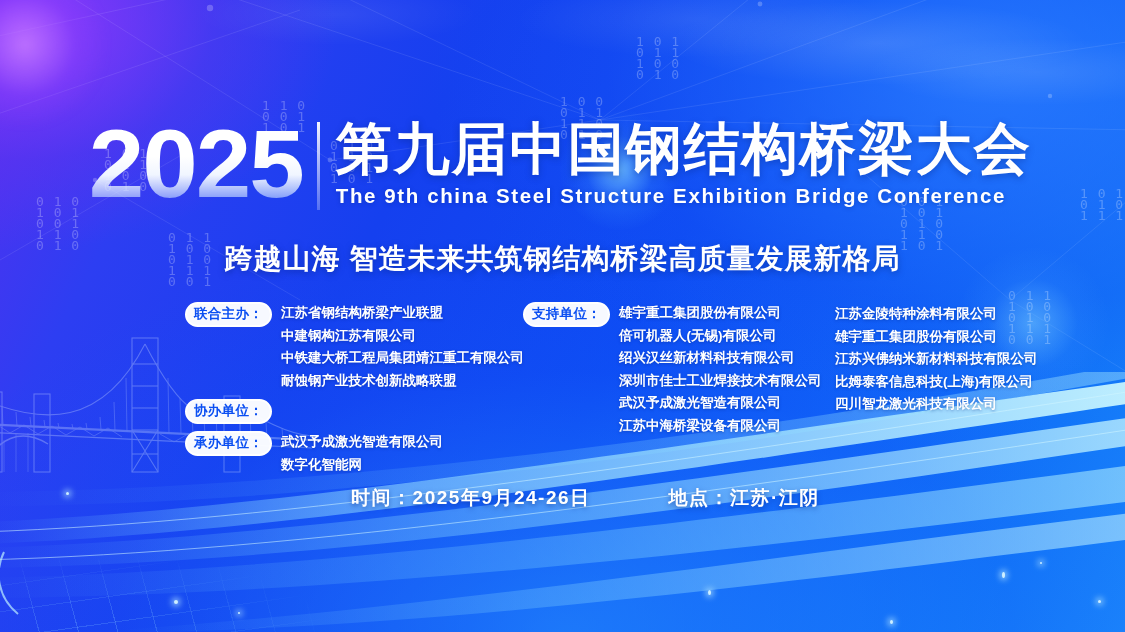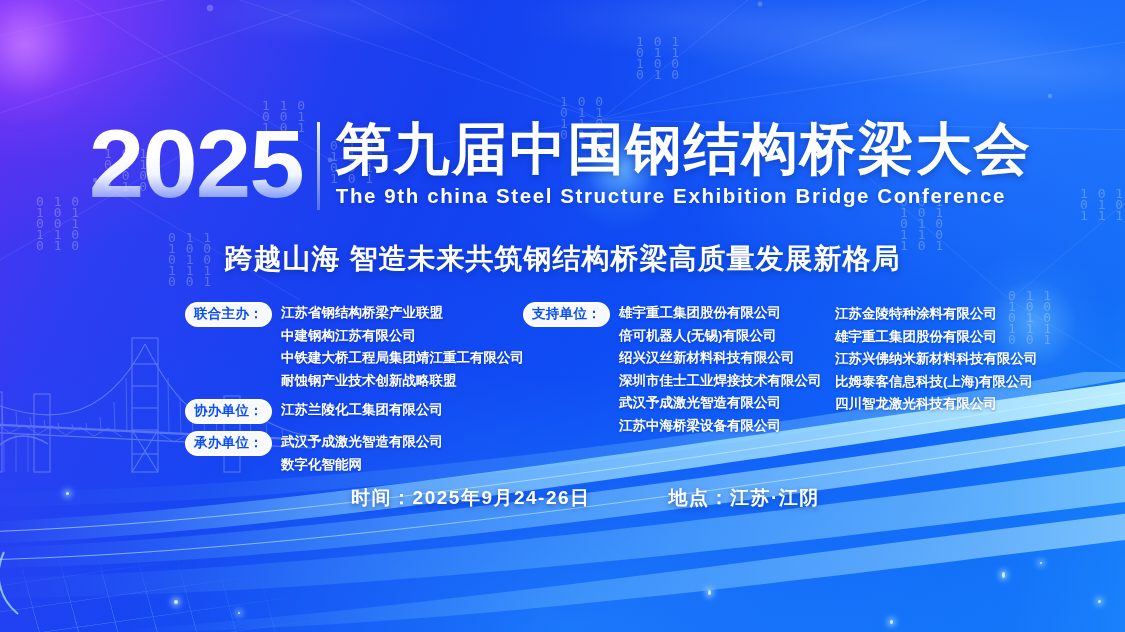--- a/index.html
+++ b/index.html
@@ -361,23 +361,20 @@
           <div class="org-names">
             <div class="nm">江苏省钢结构桥梁产业联盟</div>
             <div class="nm">中建钢构江苏有限公司</div>
             <div class="nm">中铁建大桥工程局集团靖江重工有限公司</div>
             <div class="nm">耐蚀钢产业技术创新战略联盟</div>
           </div>
         </div>
 
         <div class="org-group">
           <div class="pill">协办单位：</div>
-          <div class="org-names">
-            <div class="nm">江苏兰陵化工集团有限公司</div>
-          </div>
         </div>
 
         <div class="org-group">
           <div class="pill">承办单位：</div>
           <div class="org-names">
             <div class="nm">武汉予成激光智造有限公司</div>
             <div class="nm">数字化智能网</div>
           </div>
         </div>
 

